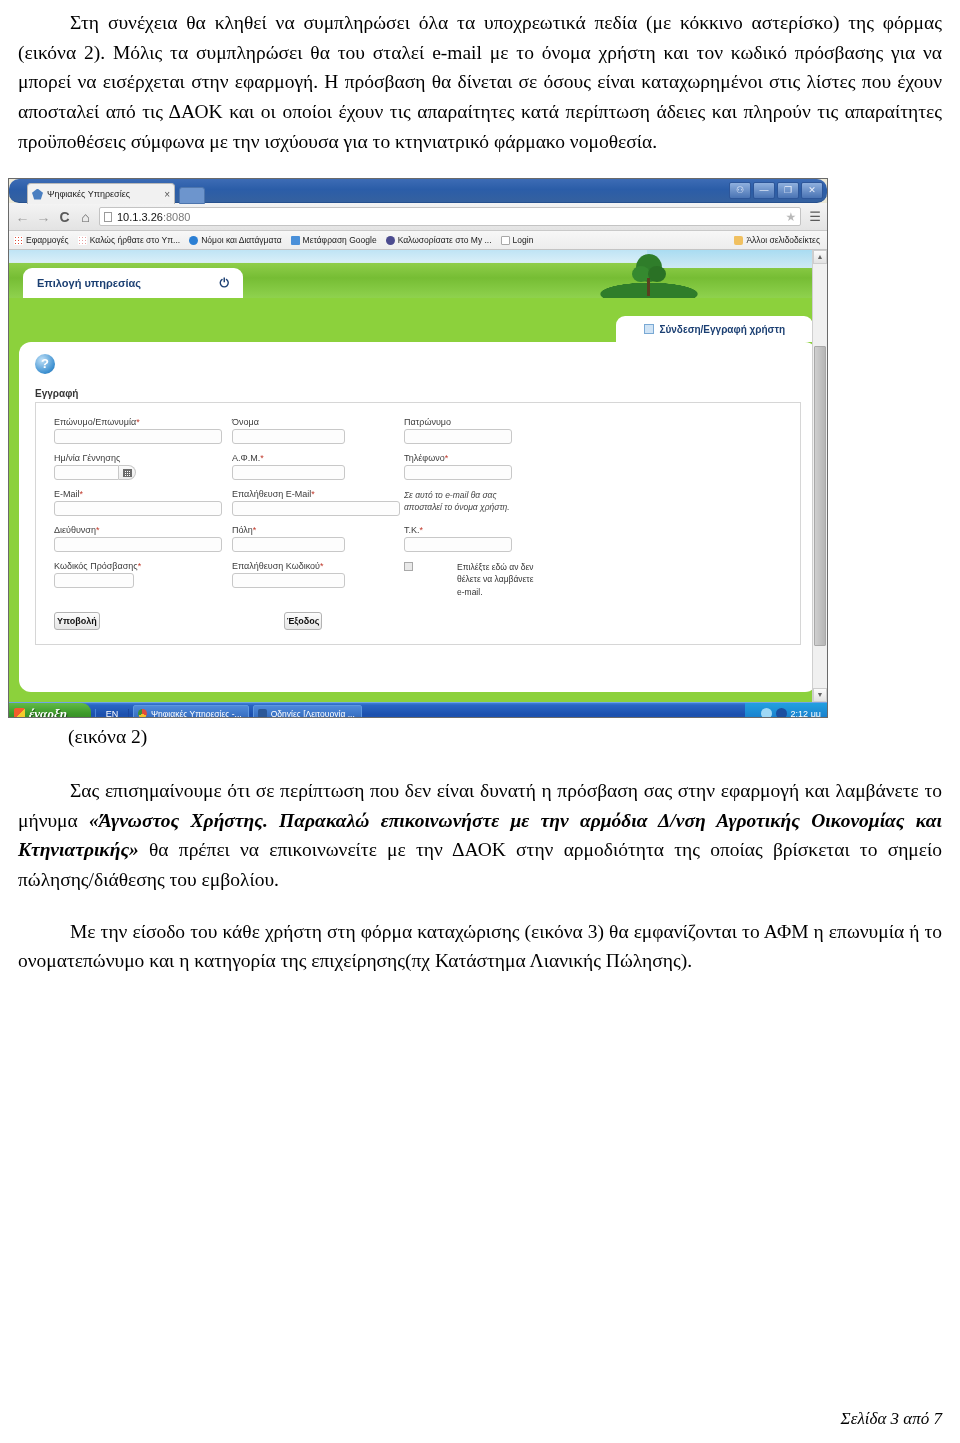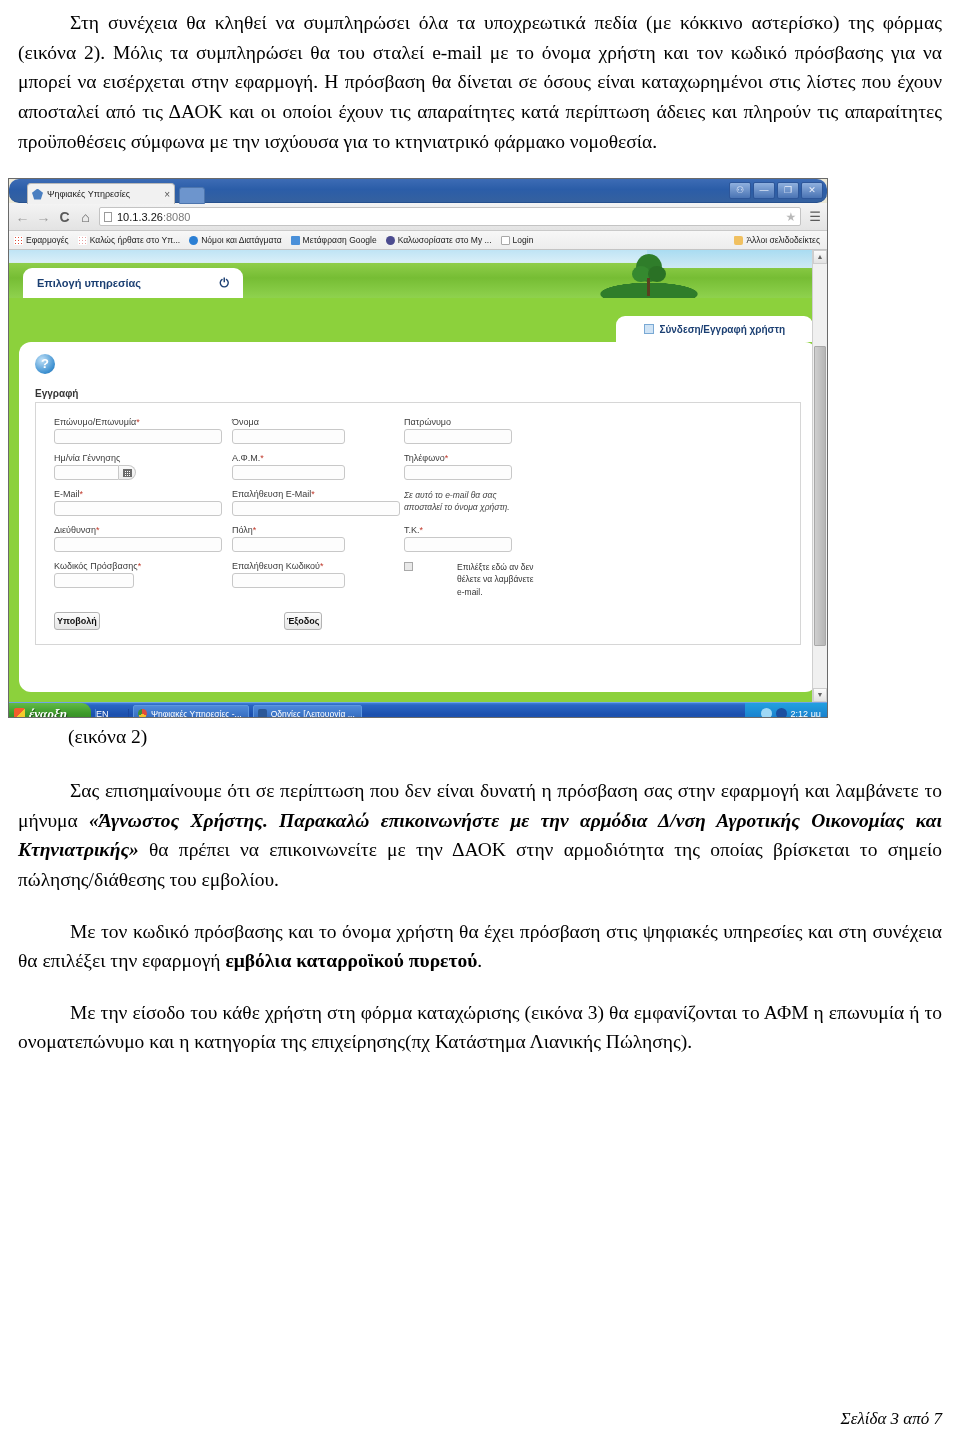--- a/index.html
+++ b/index.html
@@ -319,21 +319,21 @@
     font-style: italic; font-weight: bold; font-size: 13px; color: #fff;
     text-shadow: 1px 1px 1px #1d5515;
   }
   .startbtn .flag {
     width: 11px; height: 11px; margin-right: 4px; flex:0 0 auto;
     background:
       linear-gradient(to bottom right,#f35c2b 50%,#f3cb2b 50%);
     border-radius: 2px;
   }
   .lang {
-    width: 34px; 
+    width: 34px; text-align:center;
     font-family:"Liberation Sans", sans-serif;
     font-size: 9px; color: #fff;
     border-left: 1px solid #4a84d6; border-right: 1px solid #1a47a0;
     margin-left: 4px;
   }
   .tbtn {
     height: 17px; margin-left: 4px; padding: 0 6px 0 4px;
     background: linear-gradient(to bottom,#4e8ada,#2f64b8);
     border: 1px solid #5d97e0;
     border-radius: 2px;
@@ -603,17 +603,16 @@
       <span class="tico b"></span>
       <span class="clock">2:12 μμ</span>
     </div>
   </div>
 </div>
 
 <div class="caption">(εικόνα 2)</div>
 
 <div class="doc" style="position:absolute; left:0; top:768px; width:960px;">
   <p class="para indent"><span>Σας επισημαίνουμε ότι σε περίπτωση που δεν είναι δυνατή η πρόσβαση σας στην εφαρμογή και λαμβάνετε το μήνυμα </span><span class="bi">«Άγνωστος Χρήστης. Παρακαλώ επικοινωνήστε με την αρμόδια Δ/νση Αγροτικής Οικονομίας και Κτηνιατρικής»</span><span> θα πρέπει να επικοινωνείτε με την ΔΑΟΚ στην αρμοδιότητα της οποίας βρίσκεται το σημείο πώλησης/διάθεσης του εμβολίου.</span></p>
-  <p class="para indent" style="margin-top:22px"><span>Με τον κωδικό πρόσβασης και το όνομα χρήστη θα έχει πρόσβαση στις ψηφιακές υπηρεσίες και στη συνέχεια θα επιλέξει την εφαρμογή </span><span class="b">εμβόλια καταρροϊκού πυρετού</span><span>.</span></p>
   <p class="para indent" style="margin-top:22px">Με την είσοδο του κάθε χρήστη στη φόρμα καταχώρισης (εικόνα 3) θα εμφανίζονται το ΑΦΜ η επωνυμία ή το ονοματεπώνυμο και η κατηγορία της επιχείρησης(πχ Κατάστημα Λιανικής Πώλησης).</p>
 </div>
 
 <div class="footer">Σελίδα 3 από 7</div>
 
 </body></html>

